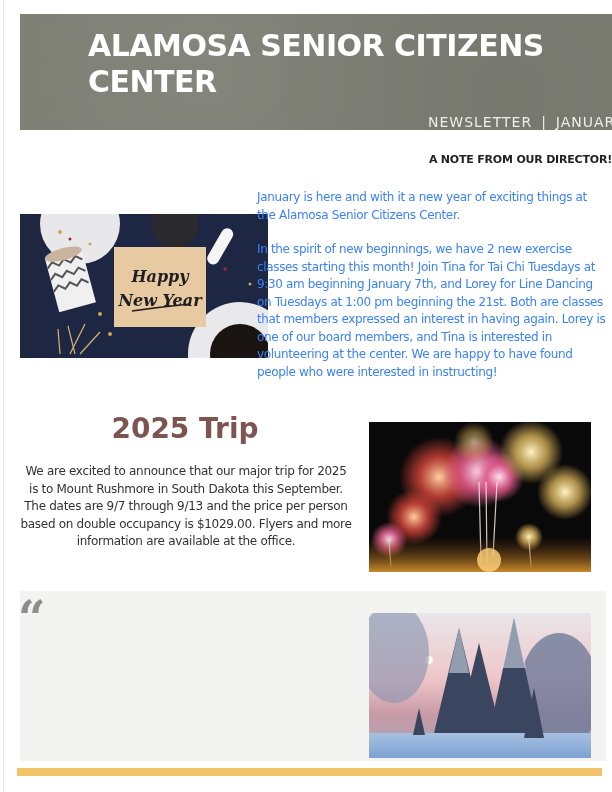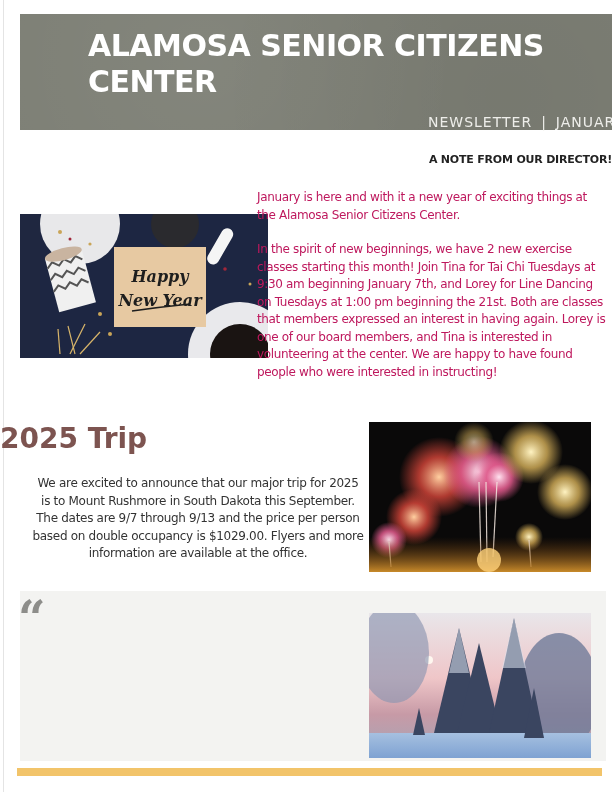--- a/index.html
+++ b/index.html
@@ -30,31 +30,31 @@
     font-family:"DejaVu Sans", sans-serif; font-weight:bold; font-size:11px; color:#222;
     letter-spacing:-0.2px; margin:0;
   }
   .img-newyear {
     position:absolute; left:20px; top:214px; width:228px; height:144px; overflow:hidden;
     background:#1f2740;
     padding-left:20px;
   }
   .director-text {
     position:absolute; left:257px; top:189px; width:350px; font-size:12px; line-height:17.5px;
-    color:#be185d; font-family:"DejaVu Sans", sans-serif; letter-spacing:-0.35px;
+    color:#3b82f6; font-family:"DejaVu Sans", sans-serif; letter-spacing:-0.35px;
   }
   .director-text p { margin:0 0 17px 0; }
   .trip-title {
-    position:absolute; left:0; top:422px; width:370px; text-align:left; margin:0;
+    position:absolute; left:0; top:412px; width:370px; text-align:center; margin:0;
     font-family:"DejaVu Sans", sans-serif; font-weight:bold; font-size:28px; color:#7d5450;
   }
   .trip-text {
     position:absolute; left:20px; top:463px; width:332px; text-align:center;
     font-family:"DejaVu Sans", sans-serif; font-size:12px; line-height:17.6px; color:#333;
-    letter-spacing:-0.3px; margin:12px;
+    letter-spacing:-0.3px; margin:0;
   }
   .img-fireworks {
     position:absolute; left:369px; top:422px; width:222px; height:150px; overflow:hidden; background:#0b0a0a;
   }
   .quote-panel {
     position:absolute; left:20px; top:591px; width:586px; height:170px; background:#f3f3f1;
   }
   .quote-mark {
     position:absolute; left:18px; top:594px; font-family:"DejaVu Serif", serif; font-weight:bold;
     font-size:48px; color:#8d8d8a; line-height:48px;

